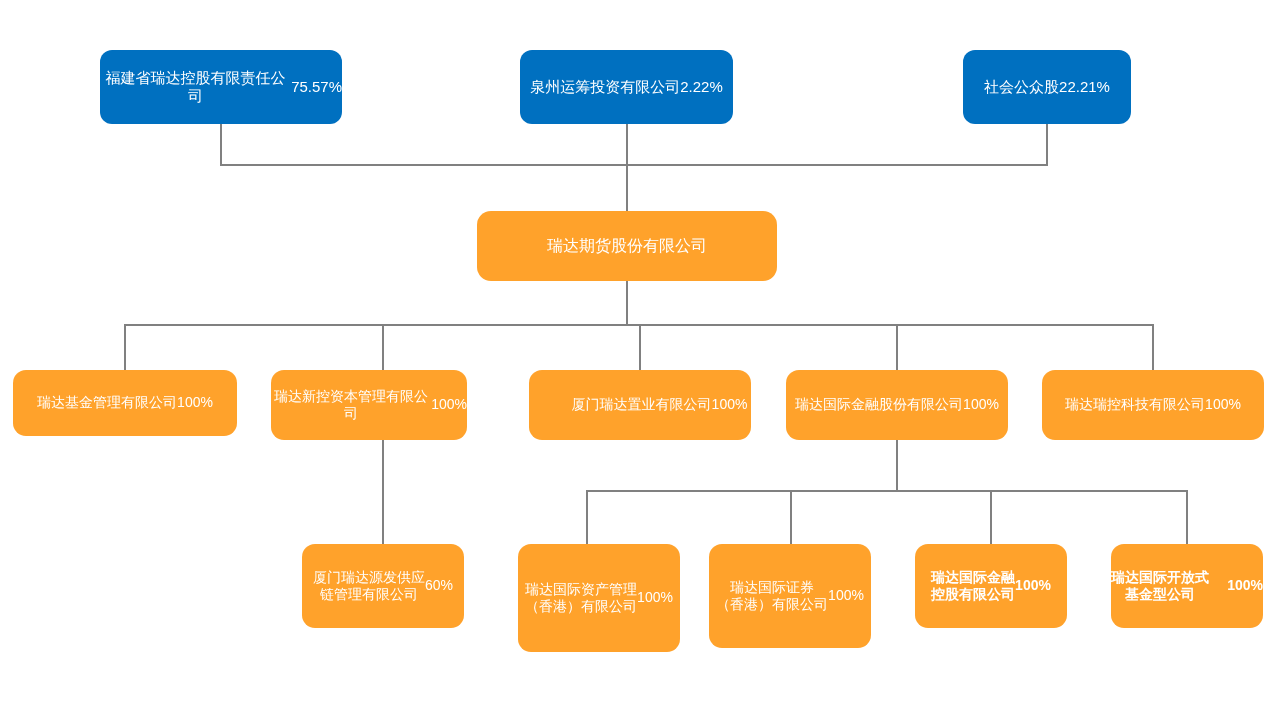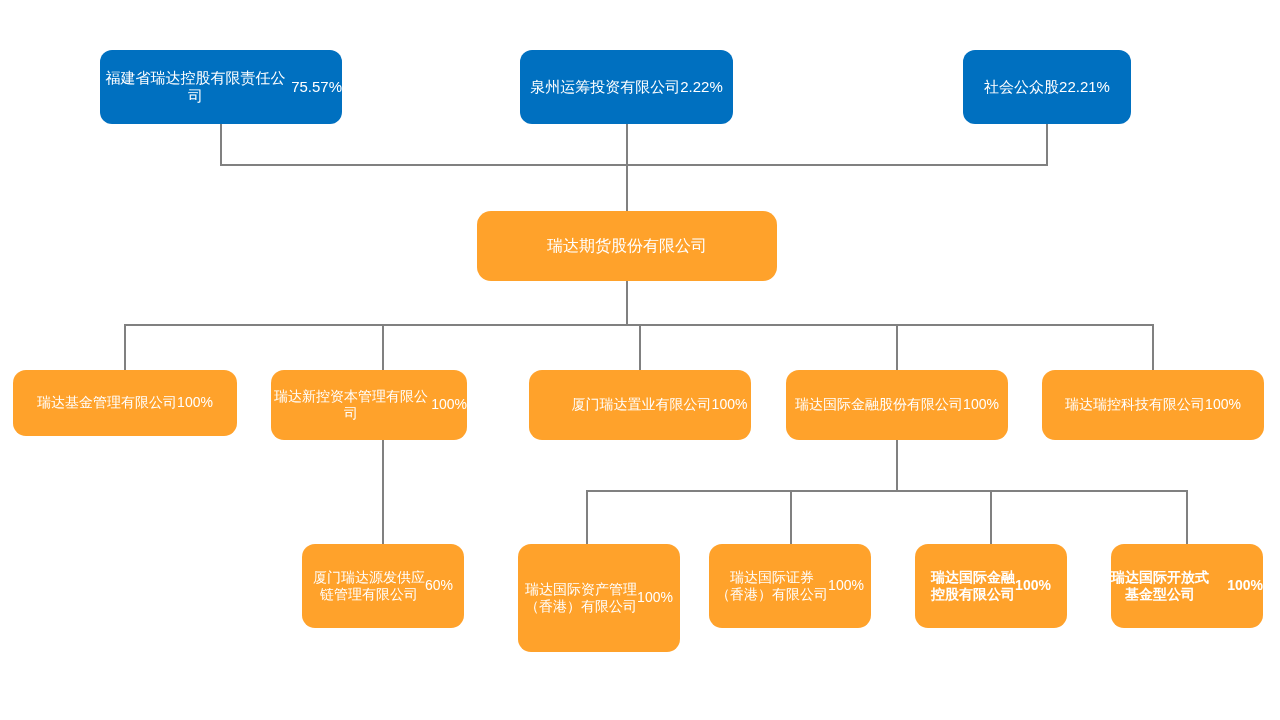--- a/index.html
+++ b/index.html
@@ -136,21 +136,21 @@
 链管理有限公司</span>
     <span class="pct">60%</span>
   </div>
 
   <div class="node orange" style="left:506px; top:544px; width:162px; height:108px;margin-left:12px;">
     <span class="nm">瑞达国际资产管理
 （香港）有限公司</span>
     <span class="pct">100%</span>
   </div>
 
-  <div class="node orange" style="left:709px; top:544px; width:162px; height:84px;">
+  <div class="node orange" style="left:709px; top:544px; width:162px; height:104px;">
     <span class="nm">瑞达国际证券
 （香港）有限公司</span>
     <span class="pct">100%</span>
   </div>
 
   <div class="node orange bold" style="left:915px; top:544px; width:152px; height:84px;">
     <span class="nm">瑞达国际金融
 控股有限公司</span>
     <span class="pct">100%</span>
   </div>

